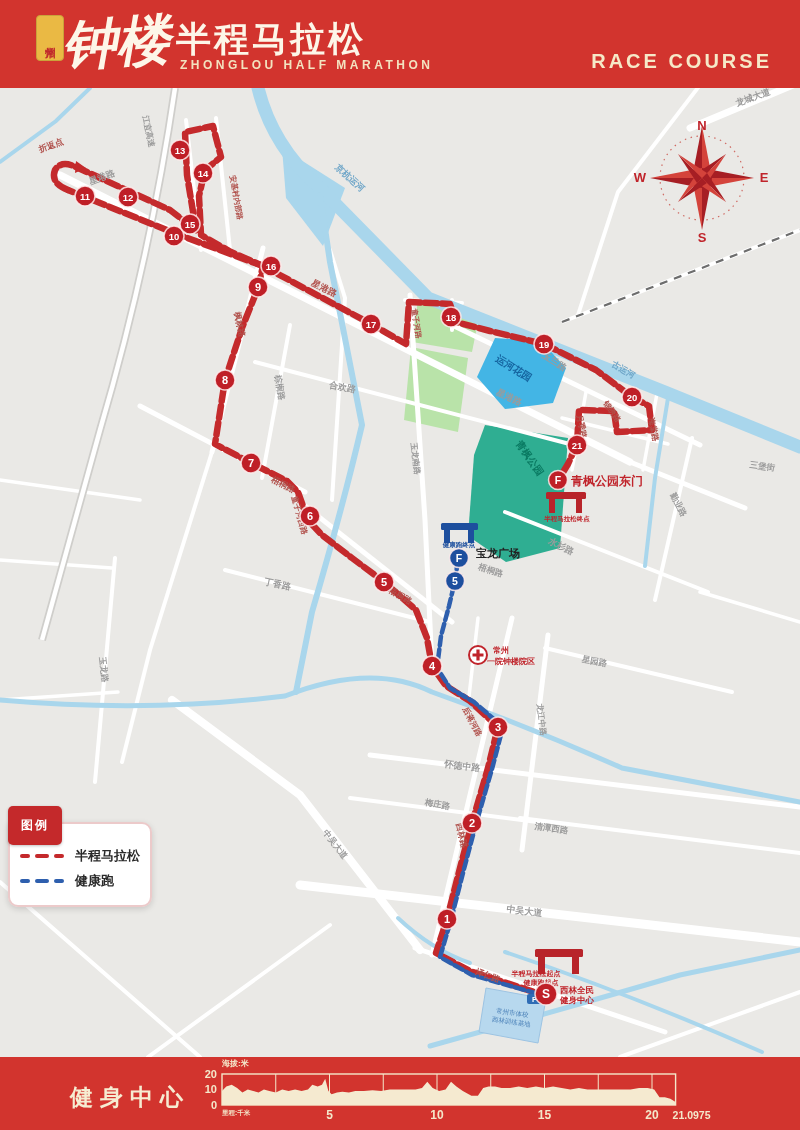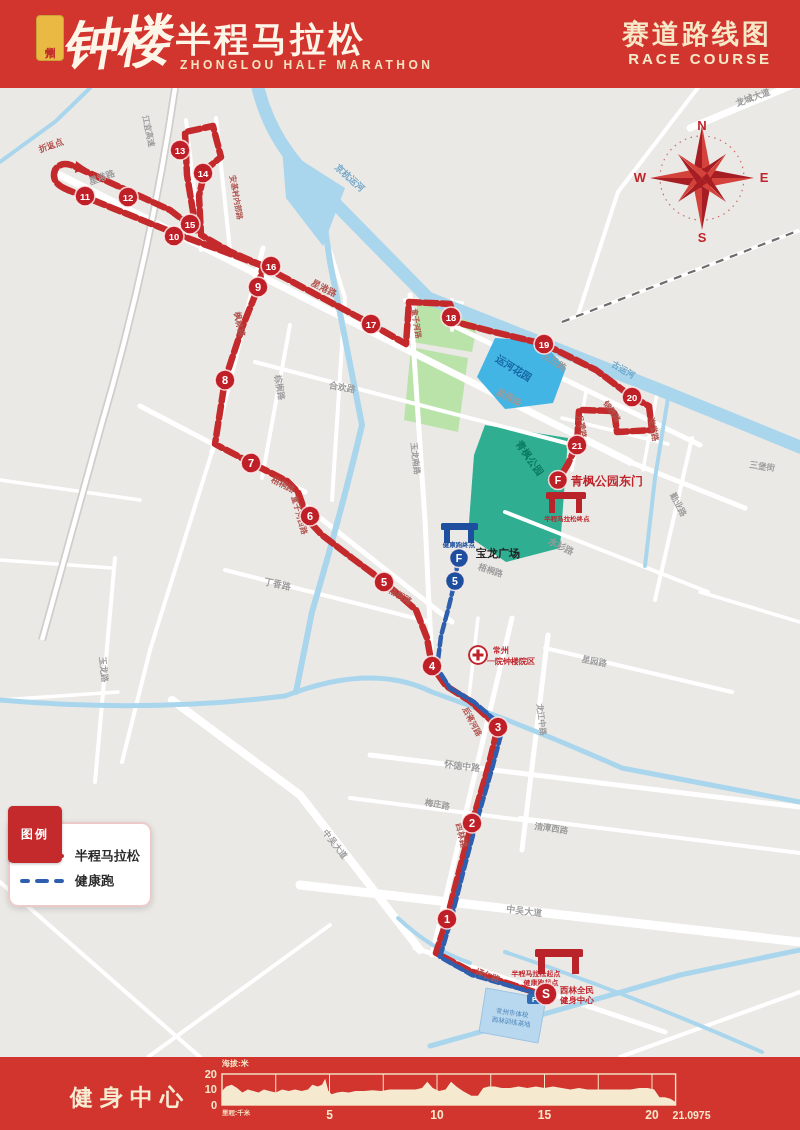--- a/index.html
+++ b/index.html
@@ -9,47 +9,46 @@
 
   .header{position:absolute;top:0;left:0;width:800px;height:88px;background:#d2342e;z-index:3}
   .seal{position:absolute;left:36px;top:15px;width:26px;height:44px;background:#eab944;
         border:1px solid #caa23a;border-radius:4px;color:#c0272b;font-weight:bold;font-size:11px;
         display:flex;align-items:center;justify-content:center;writing-mode:vertical-rl;text-orientation:upright}
   .title-script{position:absolute;left:62px;top:0px;font-size:54px;font-weight:bold;color:#fdf6e8;
         font-family:"DejaVu Serif",serif;font-style:italic;transform:rotate(-4deg);line-height:84px}
   .title-main{position:absolute;left:176px;top:16px;font-size:35px;font-weight:900;color:#fdf6e8;letter-spacing:3px}
   .title-sub{position:absolute;left:180px;top:58px;font-size:12px;color:#f3e3c0;letter-spacing:3.5px;font-weight:bold}
   .right-title{position:absolute;right:28px;top:16px;font-size:27px;font-weight:bold;color:#f6e9c8;letter-spacing:3px;text-align:right}
-  .right-sub{position:absolute;right:28px;top:50px;font-size:15px;color:#f6e9c8;letter-spacing:3px;font-weight:bold;text-align:right}
+  .right-sub{position:absolute;right:28px;top:50px;font-size:20px;color:#f6e9c8;letter-spacing:3px;font-weight:bold;text-align:right}
 
   #map{position:absolute;top:88px;left:0;z-index:1}
 
   .legend{position:absolute;left:8px;top:822px;z-index:5}
   .legend-tab{position:absolute;top:-16px;left:0;background:#c4292b;color:#fff;font-size:12px;
-        font-weight:bold;padding:20px 13px;border-radius:5px;letter-spacing:2px;box-shadow:0 1px 3px rgba(0,0,0,.25)}
+        font-weight:bold;padding:11px 13px;border-radius:5px;letter-spacing:2px;box-shadow:0 1px 3px rgba(0,0,0,.25)}
   .legend-box{width:120px;background:rgba(255,255,255,.97);border:2px solid #eccaca;border-radius:0 10px 10px 10px;
         padding:16px 10px 8px 10px;box-shadow:0 2px 6px rgba(0,0,0,.15)}
   .legend-row{display:flex;align-items:center;margin:7px 0}
   .dashes{display:flex;gap:5px;width:44px;flex:none}
   .dash{height:4.5px;border-radius:2px}
   .legend-label{font-size:13px;font-weight:bold;color:#2a2a2a;margin-left:11px;white-space:nowrap}
 
   .footer{position:absolute;top:1057px;left:0;width:800px;height:73px;background:#d2342e;z-index:3}
   .footer-title{position:absolute;left:70px;top:25px;color:#f6ecd2;font-size:23px;font-weight:bold;letter-spacing:7px}
   #elev{position:absolute;top:0;left:0}
 </style>
 </head>
 <body>
 
 <div class="header">
   <div class="seal">常州</div>
   <div class="title-script">钟楼</div>
   <div class="title-main">半程马拉松</div>
   <div class="title-sub">ZHONGLOU HALF MARATHON</div>
-  <div class="right-title">赛道路线图</div>
   <div class="right-sub">RACE COURSE</div>
 </div>
 
 <svg id="map" width="800" height="969" viewBox="0 88 800 969">
   <rect x="0" y="88" width="800" height="969" fill="#eae9e6"></rect>
 
   <g id="greens">
     <polygon points="418,300 480,312 472,352 412,342" fill="#b9e3a9"></polygon>
     <polygon points="411,347 468,358 458,432 404,420" fill="#b9e3a9"></polygon>
     <polygon points="485,425 568,438 560,548 506,562 468,536 474,455" fill="#2fae92"></polygon>

